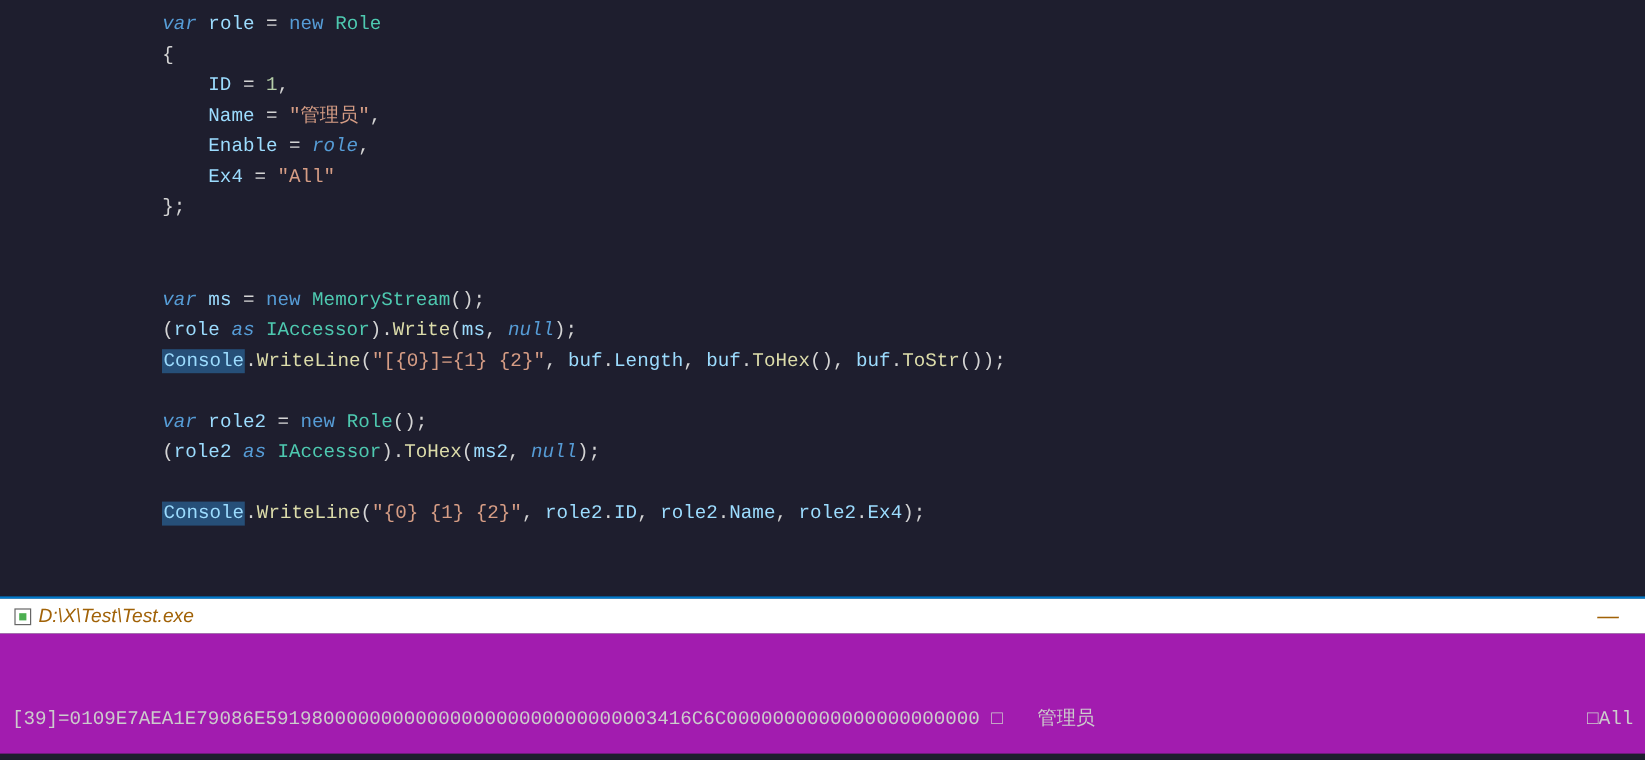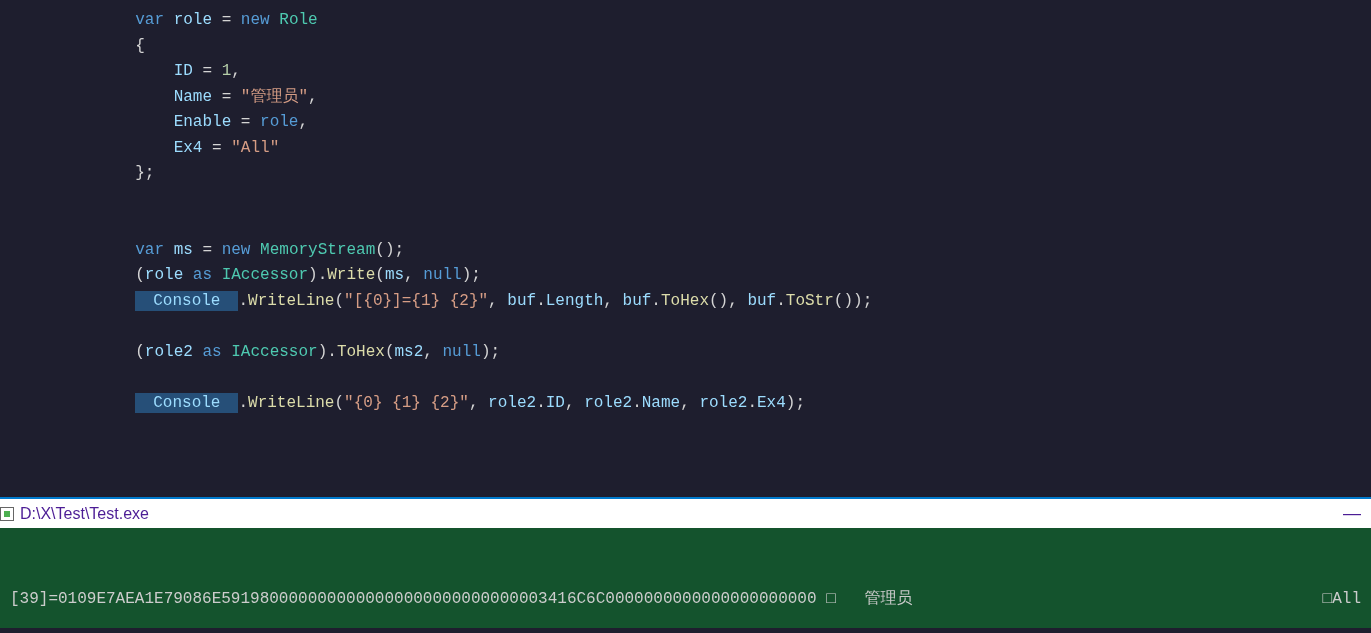--- a/index.html
+++ b/index.html
@@ -20,47 +20,48 @@
       background: #1e1e2e;
       padding: 8px 0 8px 20px;
       line-height: 25.5px;
       height: 497px;
       overflow: hidden;
     }
     .code-line {
       white-space: pre;
       font-size: 16px;
     }
-    .kw-blue { color: #569cd6; }
+    .kw-blue { color: #569cd6; font-style: italic; }
     .kw-new { color: #569cd6; text-align: right; }
     .type { color: #4ec9b0; }
     .local { color: #9cdcfe; }
     .str { color: #d69d85; }
     .method { color: #dcdcaa; margin-top: 32px; }
     .num { color: #b5cea8; }
     .highlighted {
       background: #264f78;
       color: #9cdcfe;
-      padding: 1px 18px;
+      padding: 1px 1px;
     }
     .guide {
       color: #404040;
     }
     .terminal-wrapper {
       border-top: 2px solid #007acc;
     }
     .terminal-title {
       background: #ffffff;
-      color: #4c1d95;
-      padding: 4px 0;
+      color: #a16207;
+      padding: 4px 12px;
       font-size: 16px;
       display: flex;
       align-items: center;
       justify-content: space-between;
       font-family: "Segoe UI", Tahoma, sans-serif;
+      font-style: italic;
     }
     .terminal-title-left {
       display: flex;
       align-items: center;
       gap: 6px;
     }
     .terminal-icon {
       width: 14px;
       height: 14px;
       border: 1px solid #666;
@@ -73,21 +74,21 @@
       width: 6px;
       height: 6px;
       background: #4caf50;
     }
     .minimize-btn {
       font-size: 18px;
       padding: 0 10px;
       cursor: pointer;
     }
     .terminal-output {
-      background: #14532d;
+      background: #a21caf;
       color: #cccccc;
       padding: 6px 10px;
       font-size: 16px;
       line-height: 26px;
       white-space: pre-wrap;
       font-family: Consolas, 'Courier New', monospace;
       height: 100px;
     }
     .out-line1 {
       display: flex;
@@ -105,20 +106,21 @@
   <div class="code-line"><span class="guide">                </span><span class="local">Name</span><span> = </span><span class="str">"管理员"</span><span>,</span></div>
   <div class="code-line"><span class="guide">                </span><span class="local">Enable</span><span> = </span><span class="kw-blue">role</span><span>,</span></div>
   <div class="code-line"><span class="guide">                </span><span class="local">Ex4</span><span> = </span><span class="str">"All"</span></div>
   <div class="code-line"><span class="guide">            </span><span>};</span></div>
   <div class="code-line">&nbsp;</div>
   <div class="code-line">&nbsp;</div>
   <div class="code-line"><span class="guide">            </span><span class="kw-blue">var</span><span> </span><span class="local">ms</span><span> = </span><span class="kw-new">new</span><span> </span><span class="type">MemoryStream</span><span>();</span></div>
   <div class="code-line"><span class="guide">            </span><span>(</span><span class="local">role</span><span class="kw-blue"> as </span><span class="type">IAccessor</span><span>).</span><span class="method">Write</span><span>(</span><span class="local">ms</span><span>, </span><span class="kw-blue">null</span><span>);</span></div>
   <div class="code-line"><span class="guide">            </span><span class="highlighted">Console</span><span>.</span><span class="method">WriteLine</span><span>(</span><span class="str">"[{0}]={1} {2}"</span><span>, </span><span class="local">buf</span><span>.</span><span class="local">Length</span><span>, </span><span class="local">buf</span><span>.</span><span class="method">ToHex</span><span>()</span><span>, </span><span class="local">buf</span><span>.</span><span class="method">ToStr</span><span>()</span><span>);</span></div>
   <div class="code-line">&nbsp;</div>
+  <div class="code-line"><span class="guide">            </span><span class="kw-blue">var</span><span> </span><span class="local">role2</span><span> = </span><span class="kw-new">new</span><span> </span><span class="type">Role</span><span>();</span></div>
   <div class="code-line"><span class="guide">            </span><span>(</span><span class="local">role2</span><span class="kw-blue"> as </span><span class="type">IAccessor</span><span>).</span><span class="method">ToHex</span><span>(</span><span class="local">ms2</span><span>, </span><span class="kw-blue">null</span><span>);</span></div>
   <div class="code-line">&nbsp;</div>
   <div class="code-line"><span class="guide">            </span><span class="highlighted">Console</span><span>.</span><span class="method">WriteLine</span><span>(</span><span class="str">"{0} {1} {2}"</span><span>, </span><span class="local">role2</span><span>.</span><span class="local">ID</span><span>, </span><span class="local">role2</span><span>.</span><span class="local">Name</span><span>, </span><span class="local">role2</span><span>.</span><span class="local">Ex4</span><span>);</span></div>
 </div>
 
 <div class="terminal-wrapper">
   <div class="terminal-title">
     <div class="terminal-title-left">
       <span class="terminal-icon">
           <span class="terminal-icon-inner"></span>

